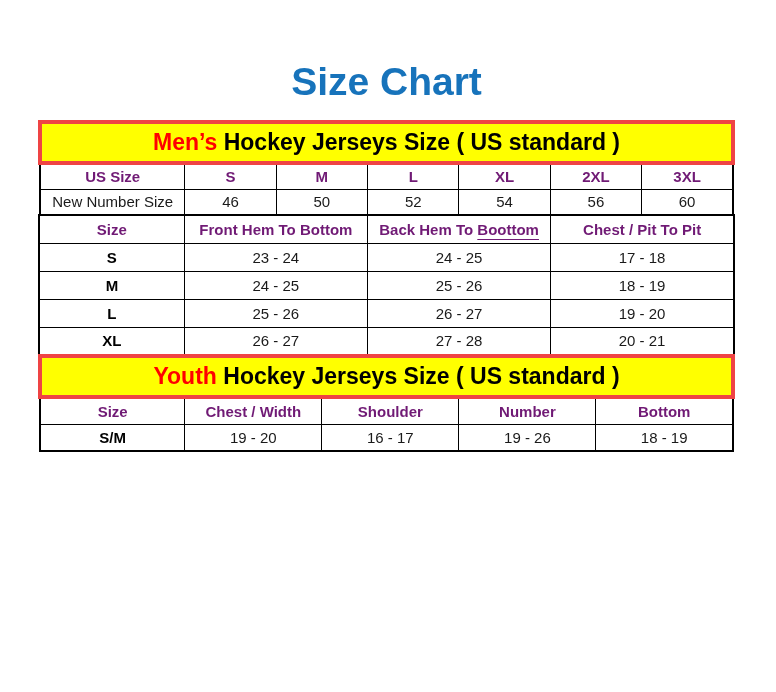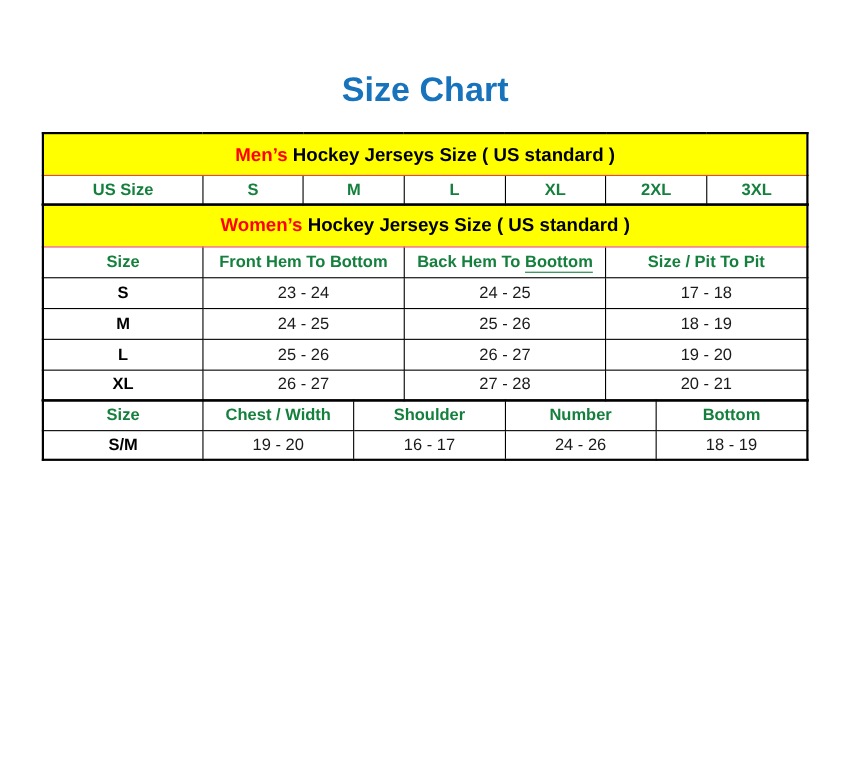--- a/index.html
+++ b/index.html
@@ -18,21 +18,21 @@
   .chart-area {
     position: absolute;
     left: 38px;
     top: 0;
     width: 697px;
   }
   .page-title {
     margin-top: 62px;
     height: 40px;
     text-align: center;
-    font-size: 31px;
+    font-size: 39px;
     font-weight: bold;
     color: #1773bb;
     letter-spacing: 0px;
     line-height: 40px;
   }
   .tables-wrap {
     margin-top: 18px;
   }
   table.size-table {
     border-collapse: collapse;
@@ -47,33 +47,33 @@
   .size-table th, .size-table td {
     border: 1px solid #000000;
     text-align: center;
     vertical-align: middle;
     padding: 0 2px;
     overflow: hidden;
     white-space: nowrap;
   }
   th.banner {
     background: #ffff00;
-    font-size: 17px;
+    font-size: 23px;
     font-weight: bold;
     color: #000000;
     height: 37px;
-    border: 1px solid #ef4444;
+    border: 4px solid #ef4444;
   }
   th.banner .hl {
     color: #ff0000;
   }
   tr.cols th {
     font-size: 15px;
     font-weight: bold;
-    color: #15803d;
+    color: #701a75;
   }
   .size-table td {
     font-size: 15px;
     font-weight: normal;
     color: #1a1a1a;
   }
   td.label-bold {
     font-weight: bold;
     color: #000000;
   }
@@ -117,39 +117,45 @@
               <th>US Size</th>
               <th>S</th>
               <th>M</th>
               <th>L</th>
               <th>XL</th>
               <th>2XL</th>
               <th>3XL</th>
             </tr>
         </thead>
         <tbody>
+            <tr>
+              <td>New Number Size</td>
+              <td>46</td>
+              <td>50</td>
+              <td>52</td>
+              <td>54</td>
+              <td>56</td>
+              <td>60</td>
+            </tr>
           </tbody>
       </table>
 
       <table class="size-table sec-womens">
         <colgroup>
             <col style="width: 20.9%;">
             <col style="width: 26.3667%;">
             <col style="width: 26.3667%;">
             <col style="width: 26.3667%;">
           </colgroup>
         <thead>
-          <tr>
-            <th class="banner" colspan="4"><span class="hl">Women’s</span><span> Hockey Jerseys Size ( US standard )</span></th>
-          </tr>
           <tr class="cols">
               <th>Size</th>
               <th>Front Hem To Bottom</th>
               <th>Back Hem To <span class="squiggle">Boottom</span></th>
-              <th>Size / Pit To Pit</th>
+              <th>Chest / Pit To Pit</th>
             </tr>
         </thead>
         <tbody>
             <tr>
               <td class="label-bold">S</td>
               <td>23 - 24</td>
               <td>24 - 25</td>
               <td>17 - 18</td>
             </tr>
             <tr>
@@ -175,34 +181,37 @@
 
       <table class="size-table sec-youth">
         <colgroup>
             <col style="width: 20.9%;">
             <col style="width: 19.775%;">
             <col style="width: 19.775%;">
             <col style="width: 19.775%;">
             <col style="width: 19.775%;">
           </colgroup>
         <thead>
+          <tr>
+            <th class="banner" colspan="5"><span class="hl">Youth</span><span> Hockey Jerseys Size ( US standard )</span></th>
+          </tr>
           <tr class="cols">
               <th>Size</th>
               <th>Chest / Width</th>
               <th>Shoulder</th>
               <th>Number</th>
               <th>Bottom</th>
             </tr>
         </thead>
         <tbody>
             <tr>
               <td class="label-bold">S/M</td>
               <td>19 - 20</td>
               <td>16 - 17</td>
-              <td>24 - 26</td>
+              <td>19 - 26</td>
               <td>18 - 19</td>
             </tr>
           </tbody>
       </table>
 
     </div>
   </div>
 </div>
 
 </body></html>

